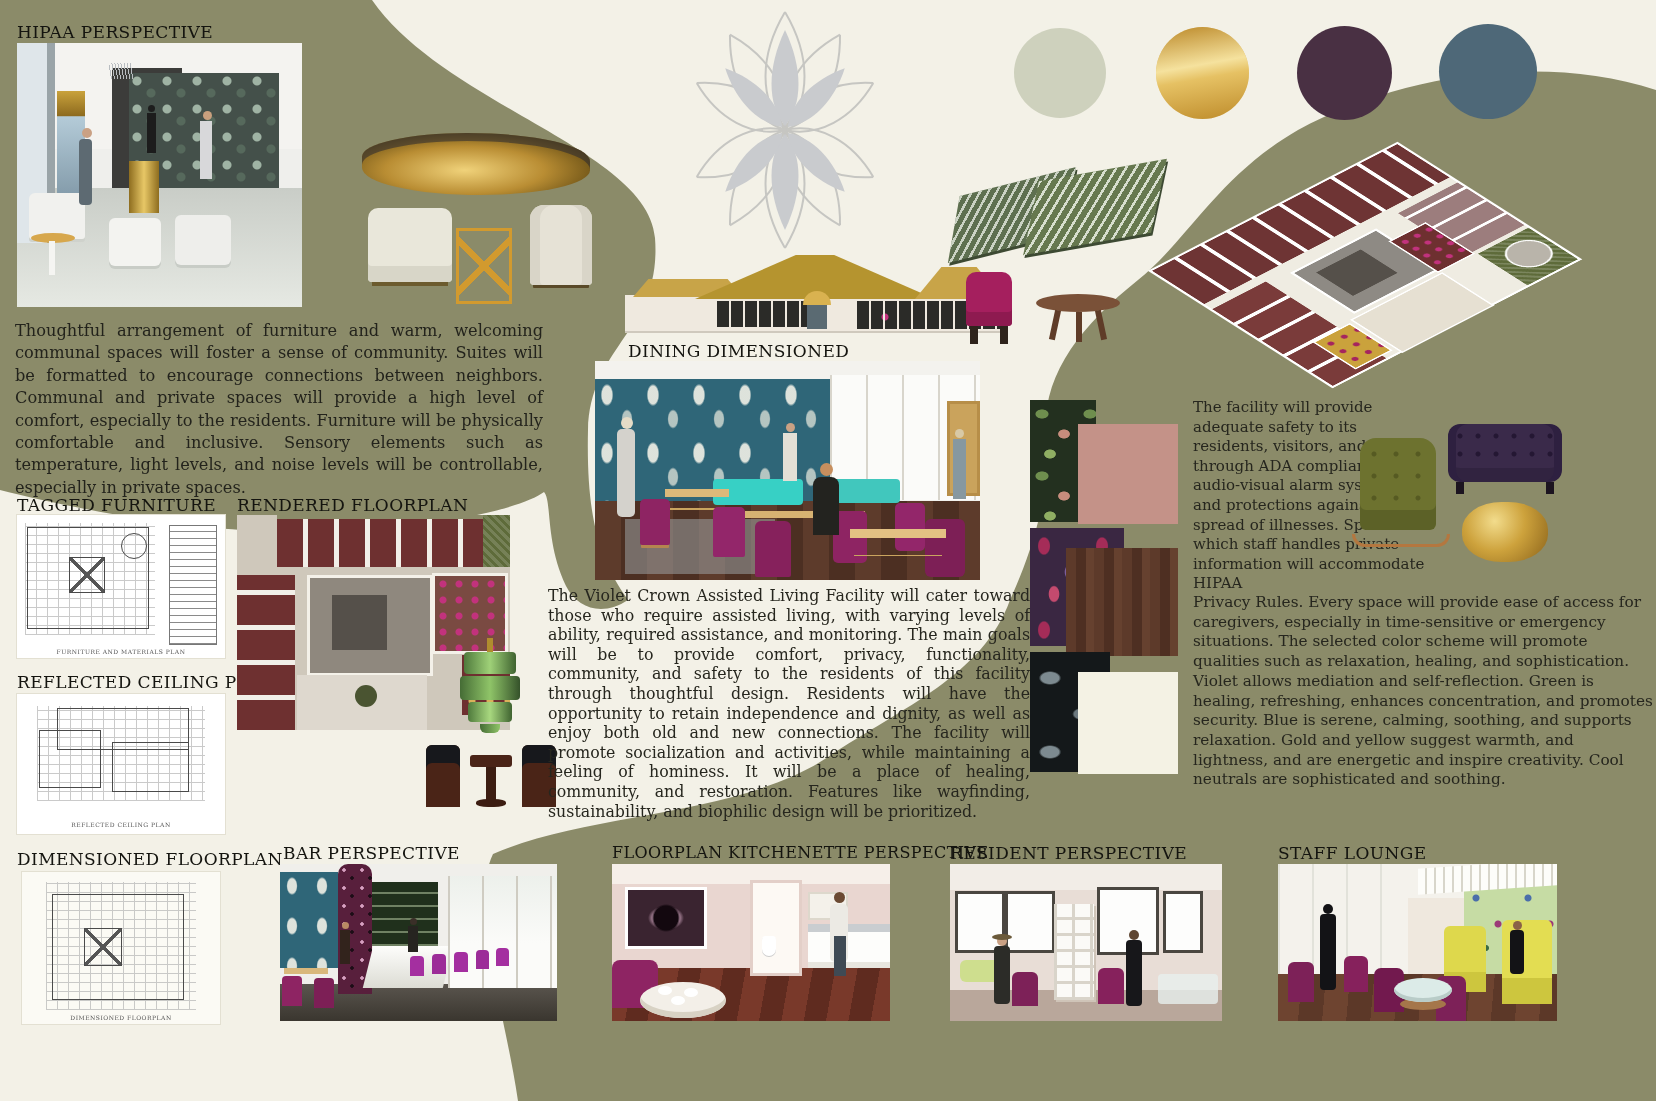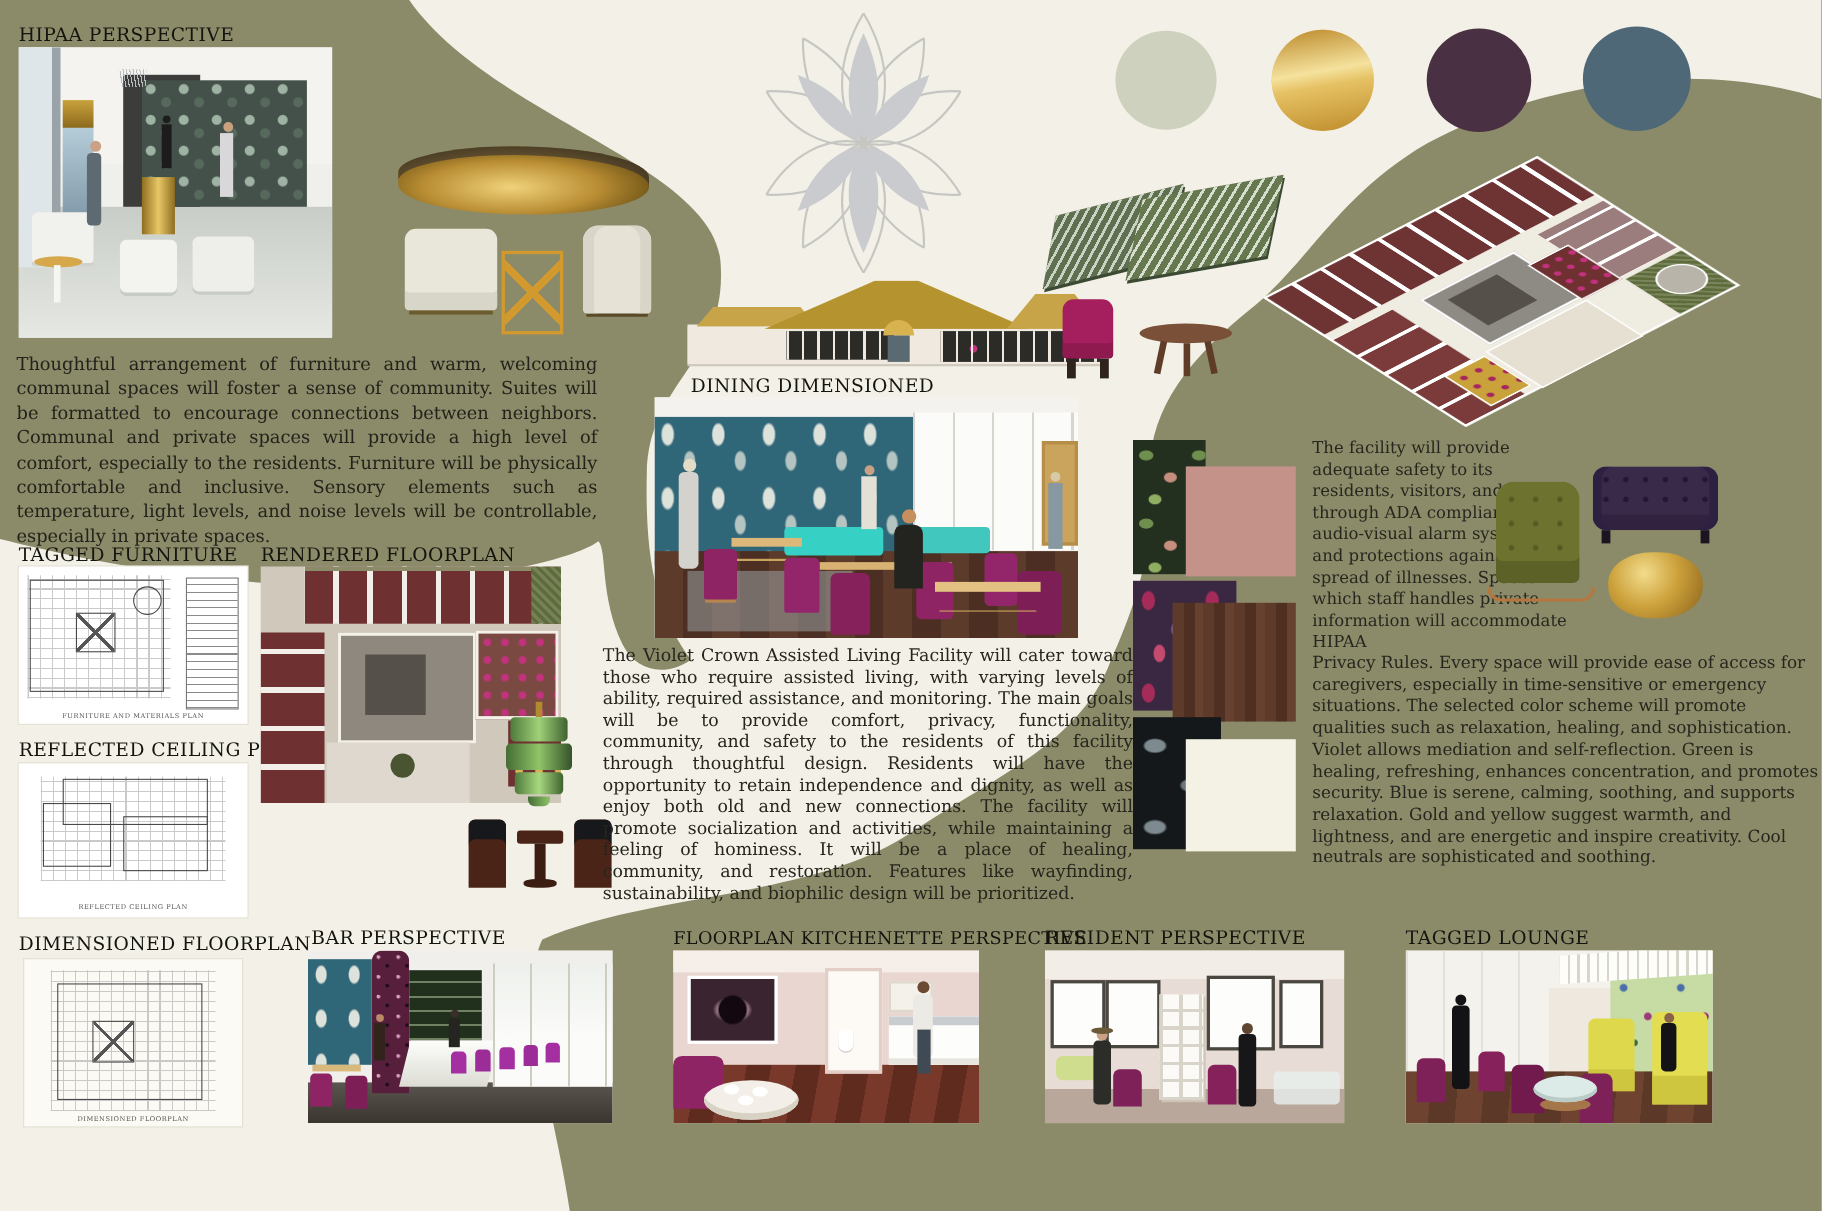--- a/index.html
+++ b/index.html
@@ -294,21 +294,21 @@
          box-shadow:inset 8px 0 0 #2e2040,inset -8px 0 0 #2e2040,inset 0 -14px 0 #312340;"></div>
     <div class="ph" style="left:8px;top:58px;width:8px;height:12px;background:#1c1420;"></div>
     <div class="ph" style="left:98px;top:58px;width:8px;height:12px;background:#1c1420;"></div>
   </div>
   <div class="ph abs" style="left:1462px;top:502px;width:86px;height:60px;border-radius:46%;
        background:radial-gradient(circle at 38% 32%,#f2dc8c 0%,#cda23c 45%,#8a621a 100%);"></div>
 
   <div class="sec-label" style="left:283px;top:843px;">BAR PERSPECTIVE</div>
   <div class="sec-label" style="left:612px;top:843px;font-size:16px;">FLOORPLAN KITCHENETTE PERSPECTIVE</div>
   <div class="sec-label" style="left:950px;top:843px;">RESIDENT PERSPECTIVE</div>
-  <div class="sec-label" style="left:1278px;top:843px;">TAGGED LOUNGE</div>
+  <div class="sec-label" style="left:1278px;top:843px;">STAFF LOUNGE</div>
 
   <div class="photo" style="left:280px;top:864px;width:277px;height:157px;background:#f0efeb;">
     <div class="ph" style="left:0;top:120px;width:100%;height:37px;background:linear-gradient(#5a554e,#3a362f);"></div>
     <div class="ph" style="left:0;top:8px;width:58px;height:96px;background:#2f6678;
          background-image:radial-gradient(ellipse 8px 13px at 12px 14px,rgba(240,240,230,.9) 0 55%,transparent 70%);background-size:30px 40px;"></div>
     <div class="ph" style="left:58px;top:0;width:34px;height:130px;background:#581f3c;
          background-image:radial-gradient(circle 2px at 6px 6px,#d7a0c0 0 1.5px,transparent 2px),radial-gradient(circle 2px at 14px 14px,#1c0d16 0 1.5px,transparent 2px);background-size:18px 18px;border-radius:10px 10px 0 0;"></div>
     <div class="ph" style="left:92px;top:18px;width:66px;height:64px;background:#20301c;
          background-image:repeating-linear-gradient(0deg,rgba(190,210,170,.5) 0 2px,transparent 2px 13px);"></div>
     <div class="ph" style="left:88px;top:82px;width:80px;height:42px;background:linear-gradient(#fdfdfb,#dcdcd4);transform:skewX(-14deg);"></div>

